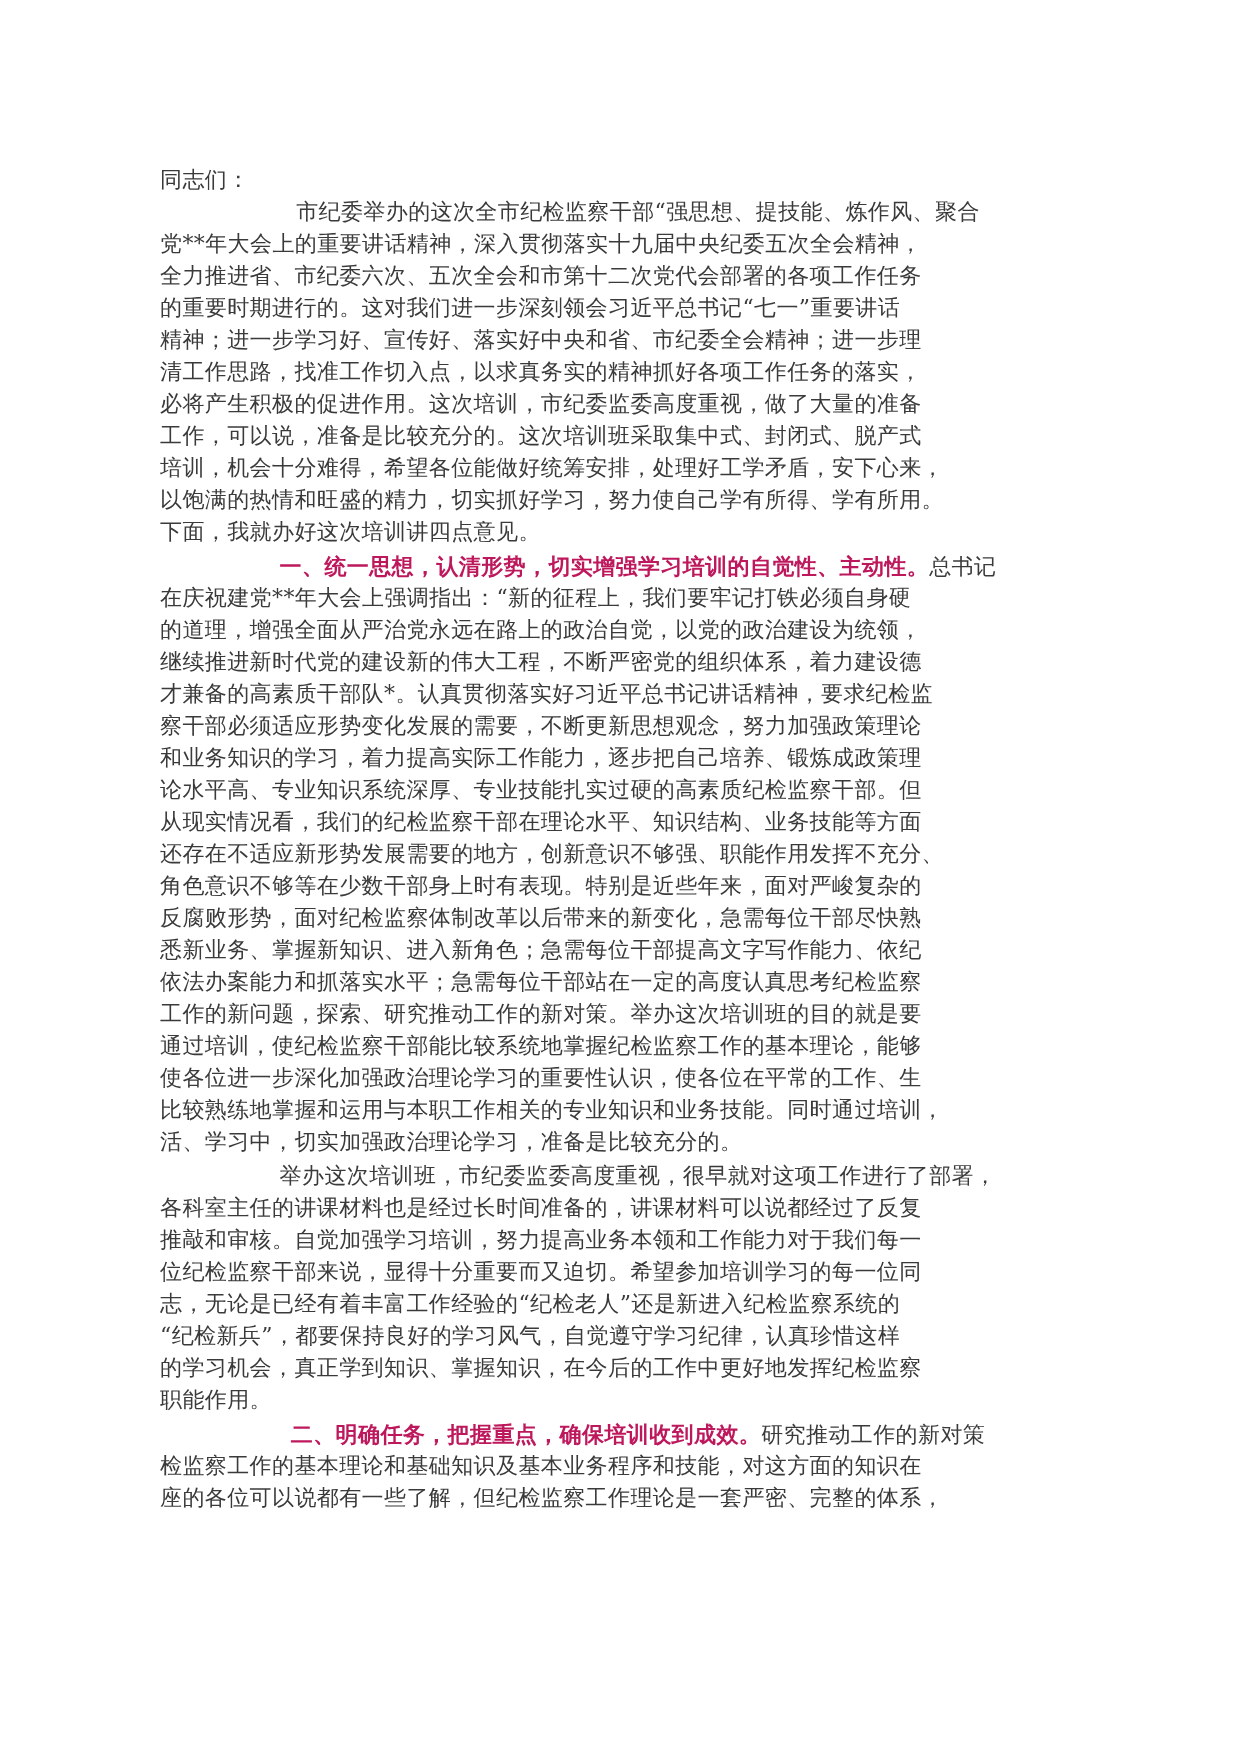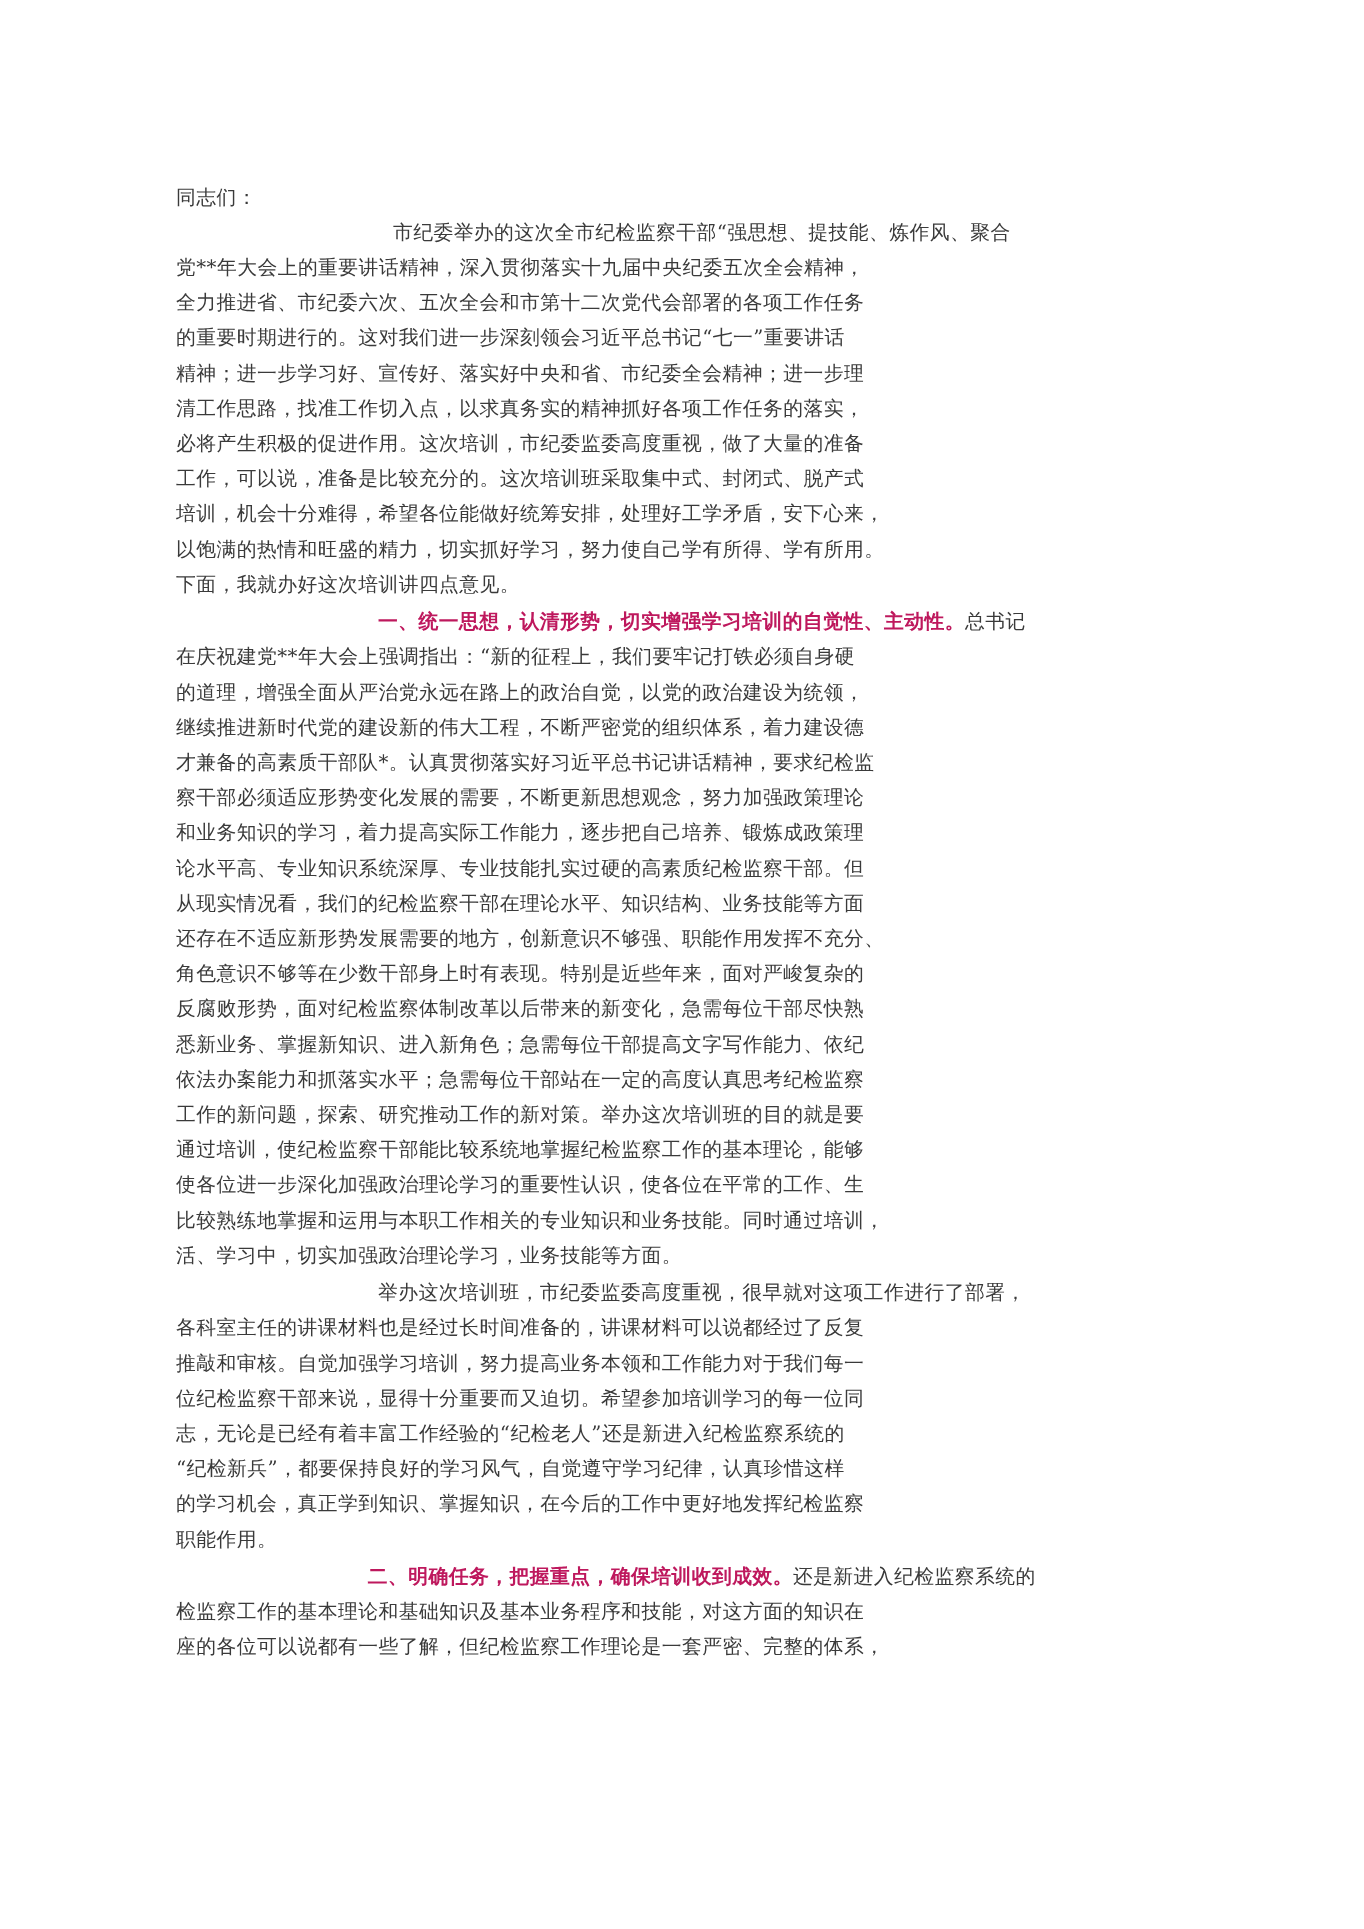--- a/index.html
+++ b/index.html
@@ -1,20 +1,20 @@
 <!DOCTYPE html>
 <html><head>
 <meta charset="utf-8">
 <style>
   html, body { margin: 0; padding: 0; background: #ffffff; }
   body { width: 1240px; height: 1754px; position: relative; overflow: hidden; }
   .page {
     position: absolute; left: 160px; top: 164px; width: 900px;
     font-family: "DejaVu Serif", "Liberation Serif", serif;
-    color: #3a3a3a; font-size: 18px; line-height: 32px;
+    color: #3a3a3a; font-size: 22px; line-height: 32px;
   }
   .line { height: 32px; white-space: nowrap; overflow: visible; letter-spacing: 0.4px; }
   .para { margin: 0; }
   .para + .para { margin-top: 2px; }
   .indent { padding-left: 56px; text-align: center; }
   .heading { font-weight: bold; color: #be185d; }
 </style>
 </head>
 <body>
 
@@ -47,32 +47,32 @@
     <div class="line">从现实情况看，我们的纪检监察干部在理论水平、知识结构、业务技能等方面</div>
     <div class="line">还存在不适应新形势发展需要的地方，创新意识不够强、职能作用发挥不充分、</div>
     <div class="line">角色意识不够等在少数干部身上时有表现。特别是近些年来，面对严峻复杂的</div>
     <div class="line">反腐败形势，面对纪检监察体制改革以后带来的新变化，急需每位干部尽快熟</div>
     <div class="line">悉新业务、掌握新知识、进入新角色；急需每位干部提高文字写作能力、依纪</div>
     <div class="line">依法办案能力和抓落实水平；急需每位干部站在一定的高度认真思考纪检监察</div>
     <div class="line">工作的新问题，探索、研究推动工作的新对策。举办这次培训班的目的就是要</div>
     <div class="line">通过培训，使纪检监察干部能比较系统地掌握纪检监察工作的基本理论，能够</div>
     <div class="line">使各位进一步深化加强政治理论学习的重要性认识，使各位在平常的工作、生</div>
     <div class="line">比较熟练地掌握和运用与本职工作相关的专业知识和业务技能。同时通过培训，</div>
-    <div class="line">活、学习中，切实加强政治理论学习，业务技能等方面。</div>
+    <div class="line">活、学习中，切实加强政治理论学习，准备是比较充分的。</div>
   </div>
 
   <div class="para">
     <div class="line indent">举办这次培训班，市纪委监委高度重视，很早就对这项工作进行了部署，</div>
     <div class="line">各科室主任的讲课材料也是经过长时间准备的，讲课材料可以说都经过了反复</div>
     <div class="line">推敲和审核。自觉加强学习培训，努力提高业务本领和工作能力对于我们每一</div>
     <div class="line">位纪检监察干部来说，显得十分重要而又迫切。希望参加培训学习的每一位同</div>
     <div class="line">志，无论是已经有着丰富工作经验的“纪检老人”还是新进入纪检监察系统的</div>
     <div class="line">“纪检新兵”，都要保持良好的学习风气，自觉遵守学习纪律，认真珍惜这样</div>
     <div class="line">的学习机会，真正学到知识、掌握知识，在今后的工作中更好地发挥纪检监察</div>
     <div class="line">职能作用。</div>
   </div>
 
   <div class="para">
-    <div class="line indent"><span class="heading">二、明确任务，把握重点，确保培训收到成效。</span><span>还是新进入纪检监察系统的</span></div>
+    <div class="line indent"><span class="heading">二、明确任务，把握重点，确保培训收到成效。</span><span>研究推动工作的新对策</span></div>
     <div class="line">检监察工作的基本理论和基础知识及基本业务程序和技能，对这方面的知识在</div>
     <div class="line">座的各位可以说都有一些了解，但纪检监察工作理论是一套严密、完整的体系，</div>
   </div>
 </div>
 
 </body></html>

